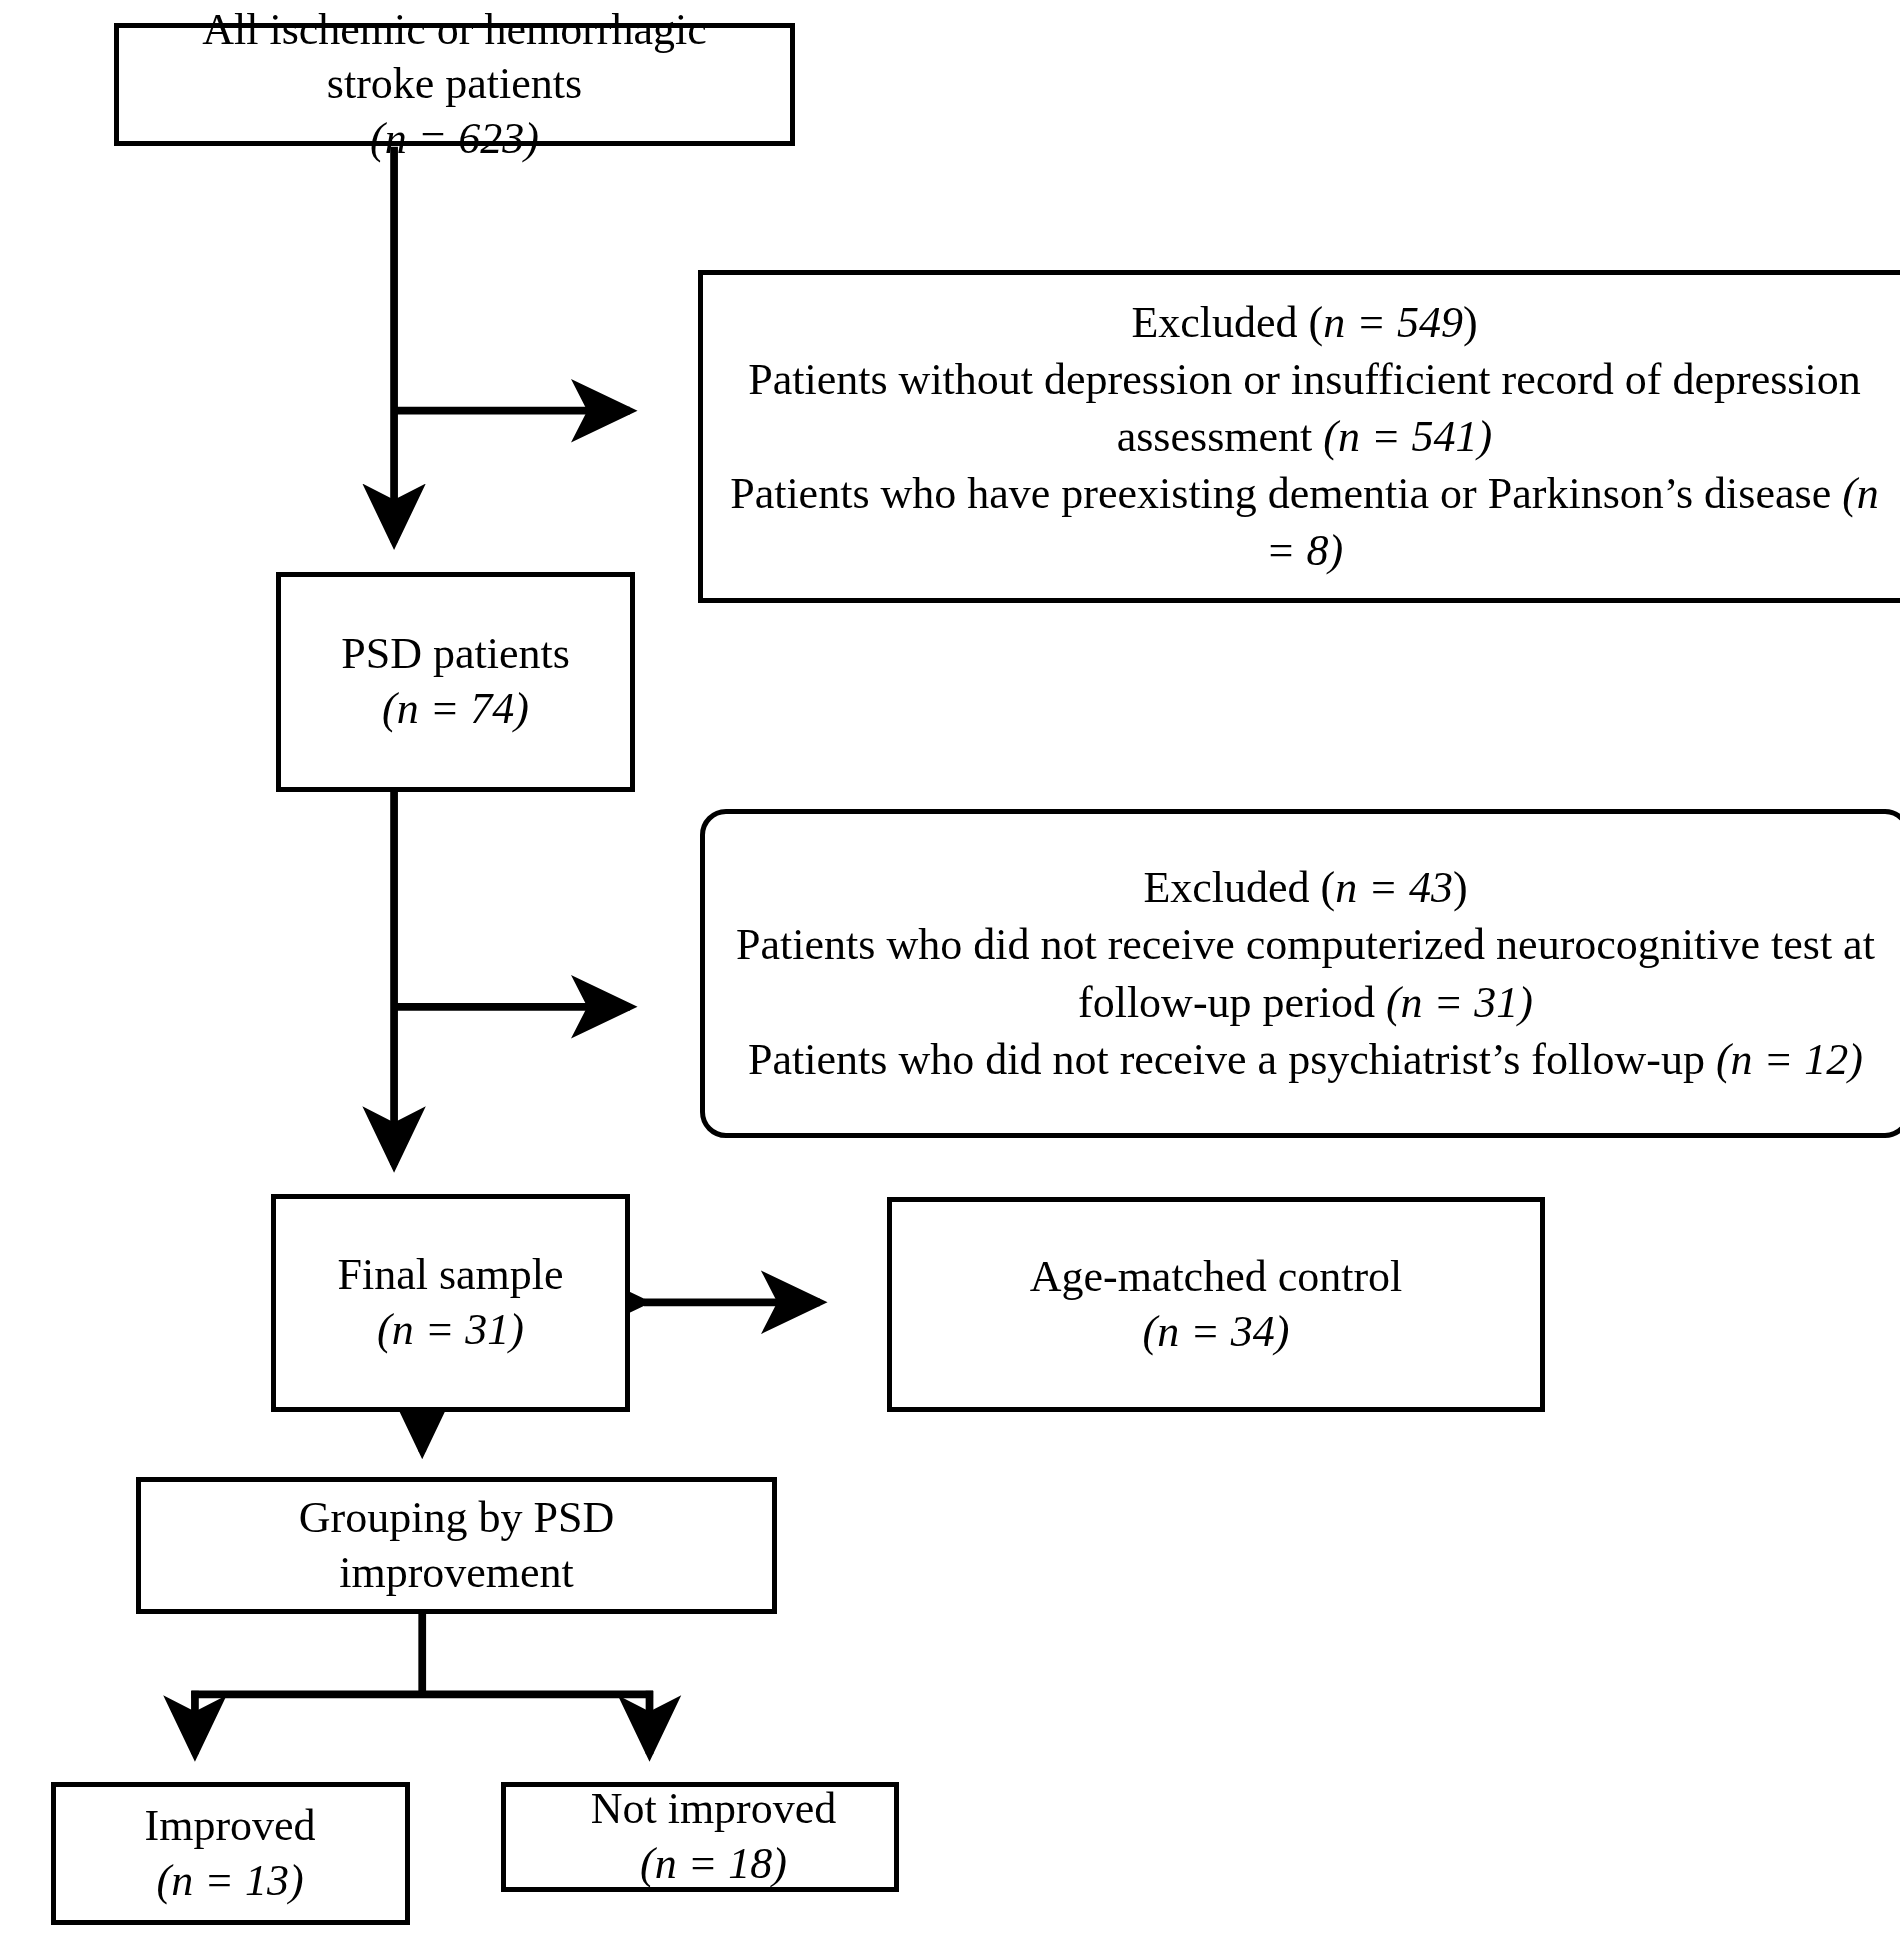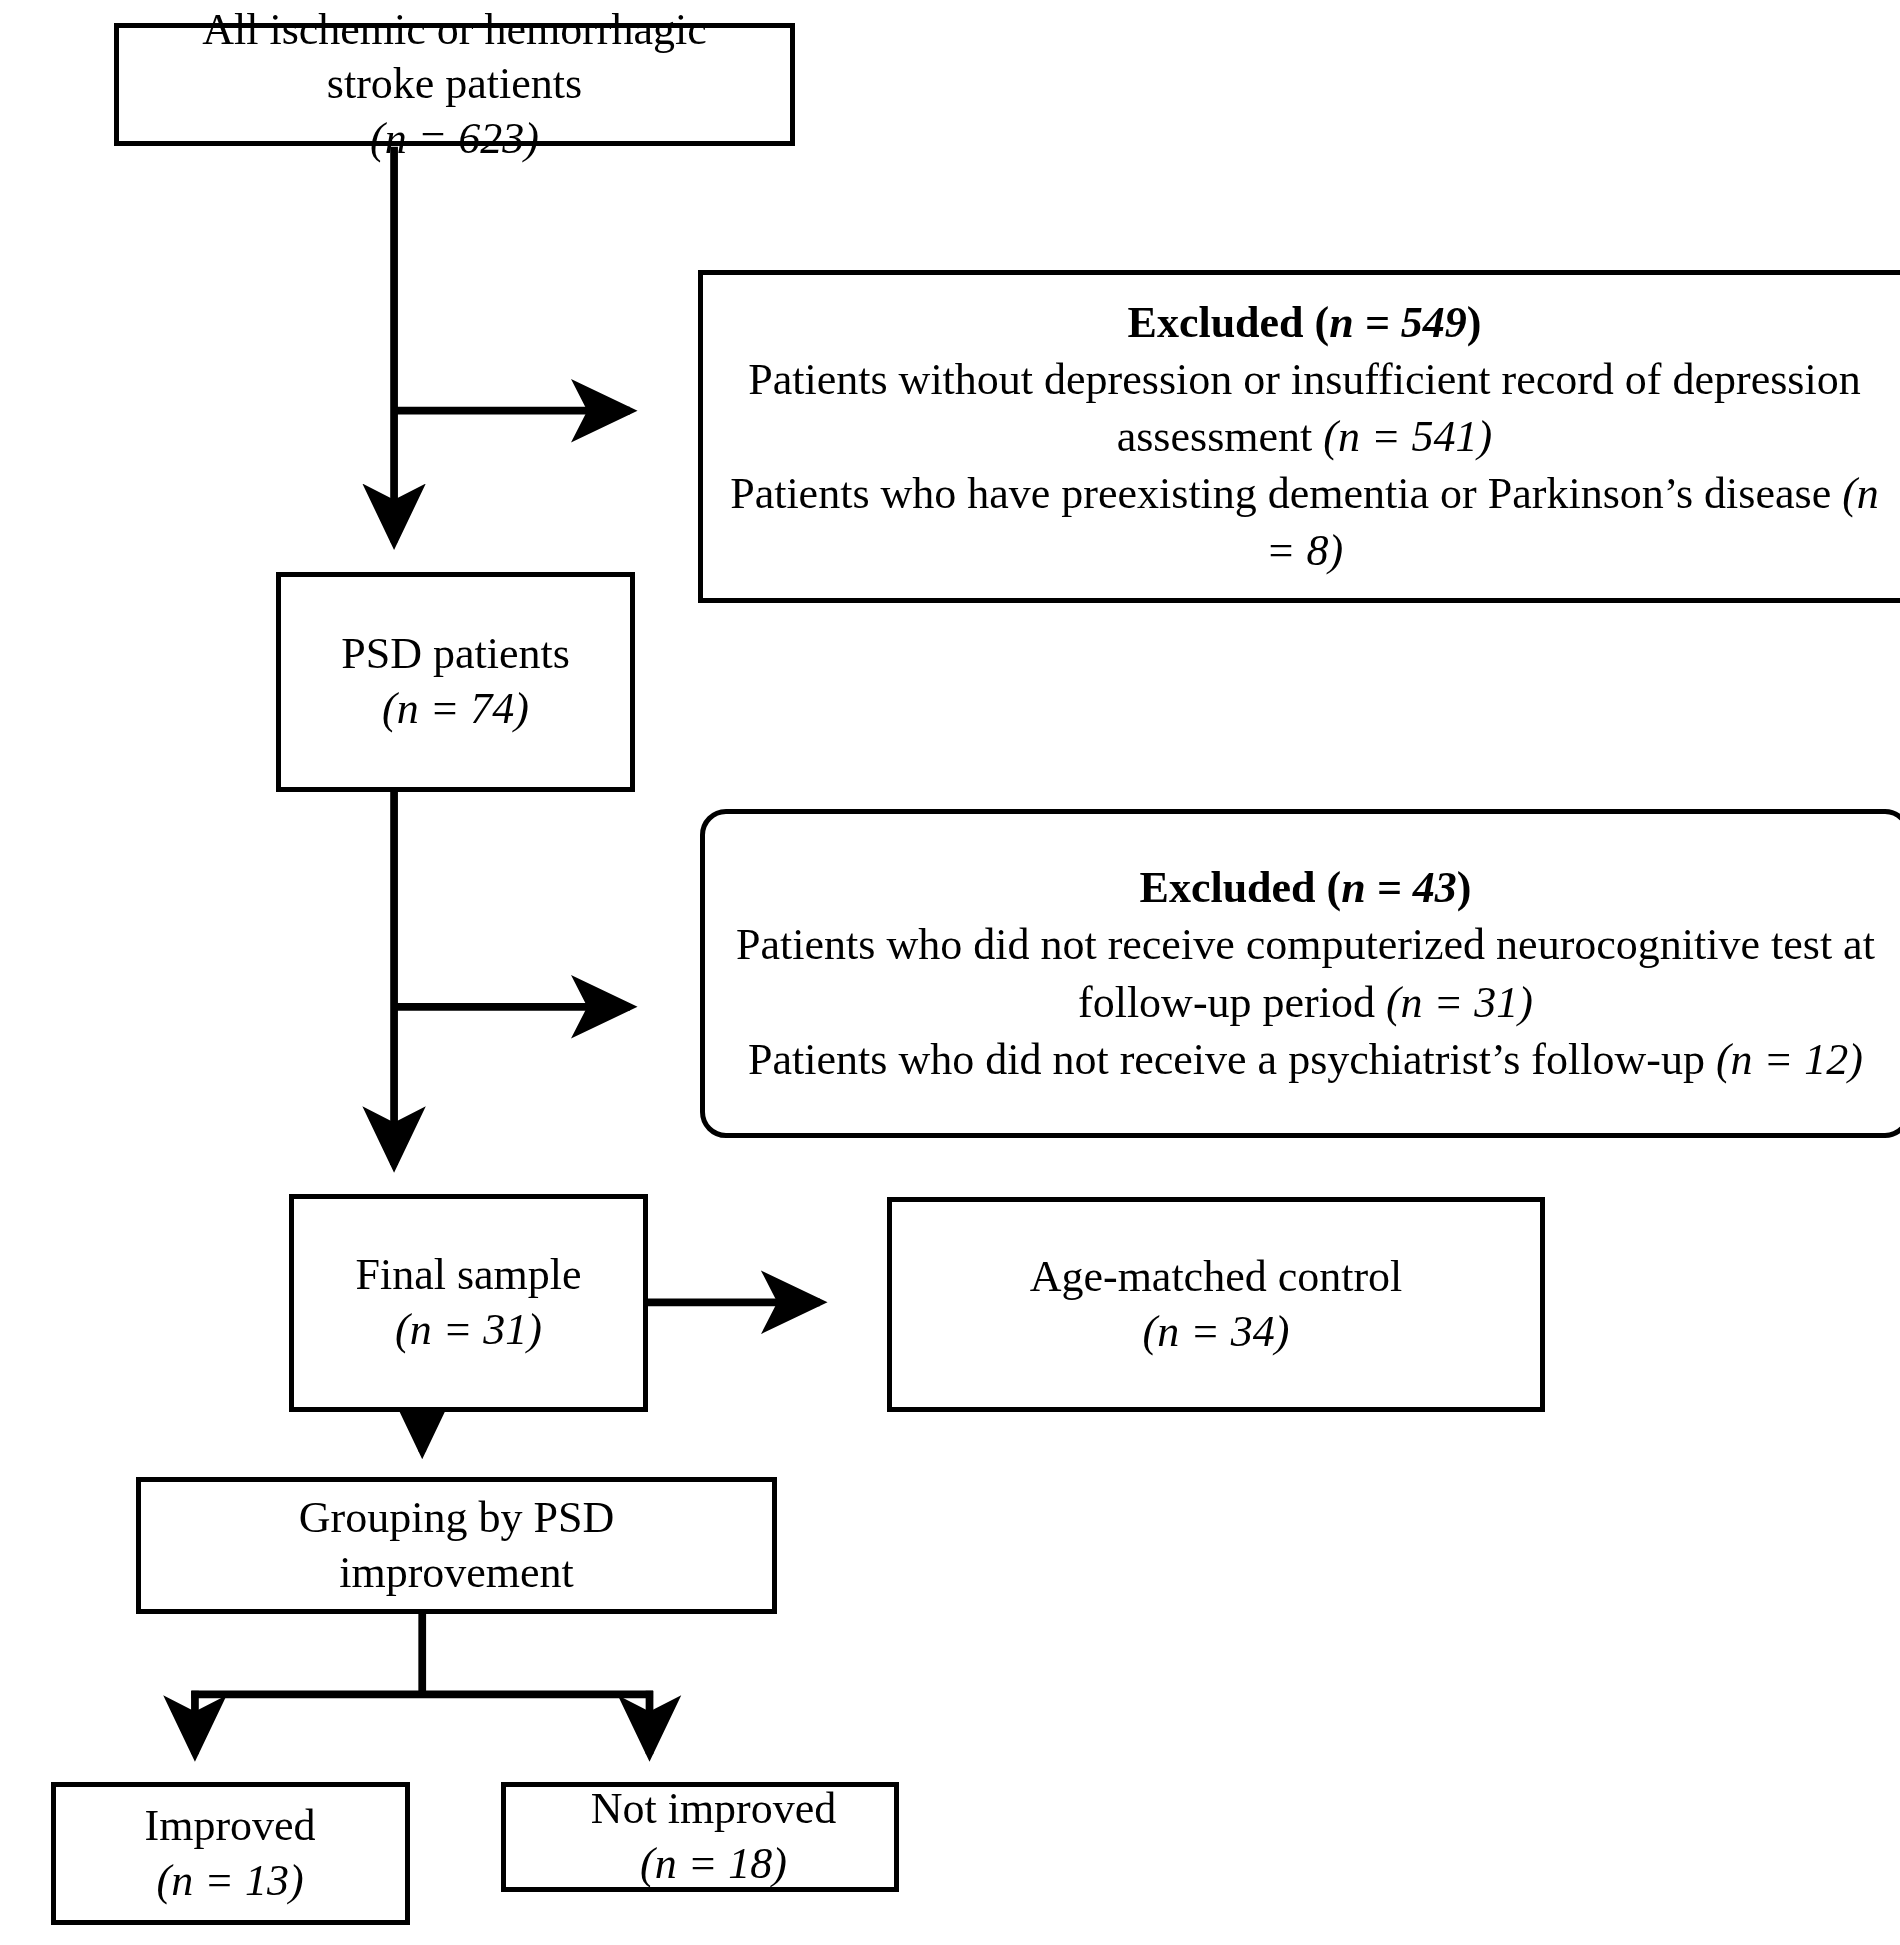--- a/index.html
+++ b/index.html
@@ -35,21 +35,21 @@
     display: block;
     white-space: nowrap;
   }
   .box .wrapline {
     display: block;
   }
   .ital {
     font-style: italic;
   }
   .bold {
-    font-weight: bold;
+    font-weight: normal;
   }
   .excluded-box {
     padding: 10px 18.3px;
     line-height: 1.30;
   }
   svg.connectors {
     position: absolute;
     left: 0;
     top: 0;
     width: 1900px;
@@ -117,21 +117,21 @@
     <span class="line">PSD patients</span>
     <span class="line"><span class="ital">(</span><span class="ital">n</span><span class="ital"> = </span><span class="ital">74</span><span class="ital">)</span></span>
   </div>
 
   <div class="box excluded-box" style="left:667px; top:809px; width:1211px; height:329px;border-radius:26px;">
     <span class="line"><span class="bold">Excluded</span><span class="bold"> (</span><span class="bold ital">n</span><span class="bold ital"> = </span><span class="bold ital">43</span><span class="bold">)</span></span>
     <span class="wrapline"><span>Patients who did not receive computerized neurocognitive test at follow-up period</span><span class="ital"> (</span><span class="ital">n</span><span class="ital"> = </span><span class="ital">31</span><span class="ital">)</span></span>
     <span class="wrapline"><span>Patients who did not receive a psychiatrist’s follow-up </span><span class="ital"> (</span><span class="ital">n</span><span class="ital"> = </span><span class="ital">12</span><span class="ital">)</span></span>
   </div>
 
-  <div class="box" style="left:256px; top:1194px; width:359px; height:218px;">
+  <div class="box" style="left:238px; top:1194px; width:359px; height:218px;">
     <span class="line">Final sample</span>
     <span class="line"><span class="ital">(</span><span class="ital">n</span><span class="ital"> = </span><span class="ital">31</span><span class="ital">)</span></span>
   </div>
 
   <div class="box" style="left:854px; top:1197px; width:658px; height:215px;">
     <span class="line">Age-matched control</span>
     <span class="line"><span class="ital">(</span><span class="ital">n</span><span class="ital"> = </span><span class="ital">34</span><span class="ital">)</span></span>
   </div>
 
   <div class="box" style="left:103px; top:1477px; width:641px; height:137px;">

